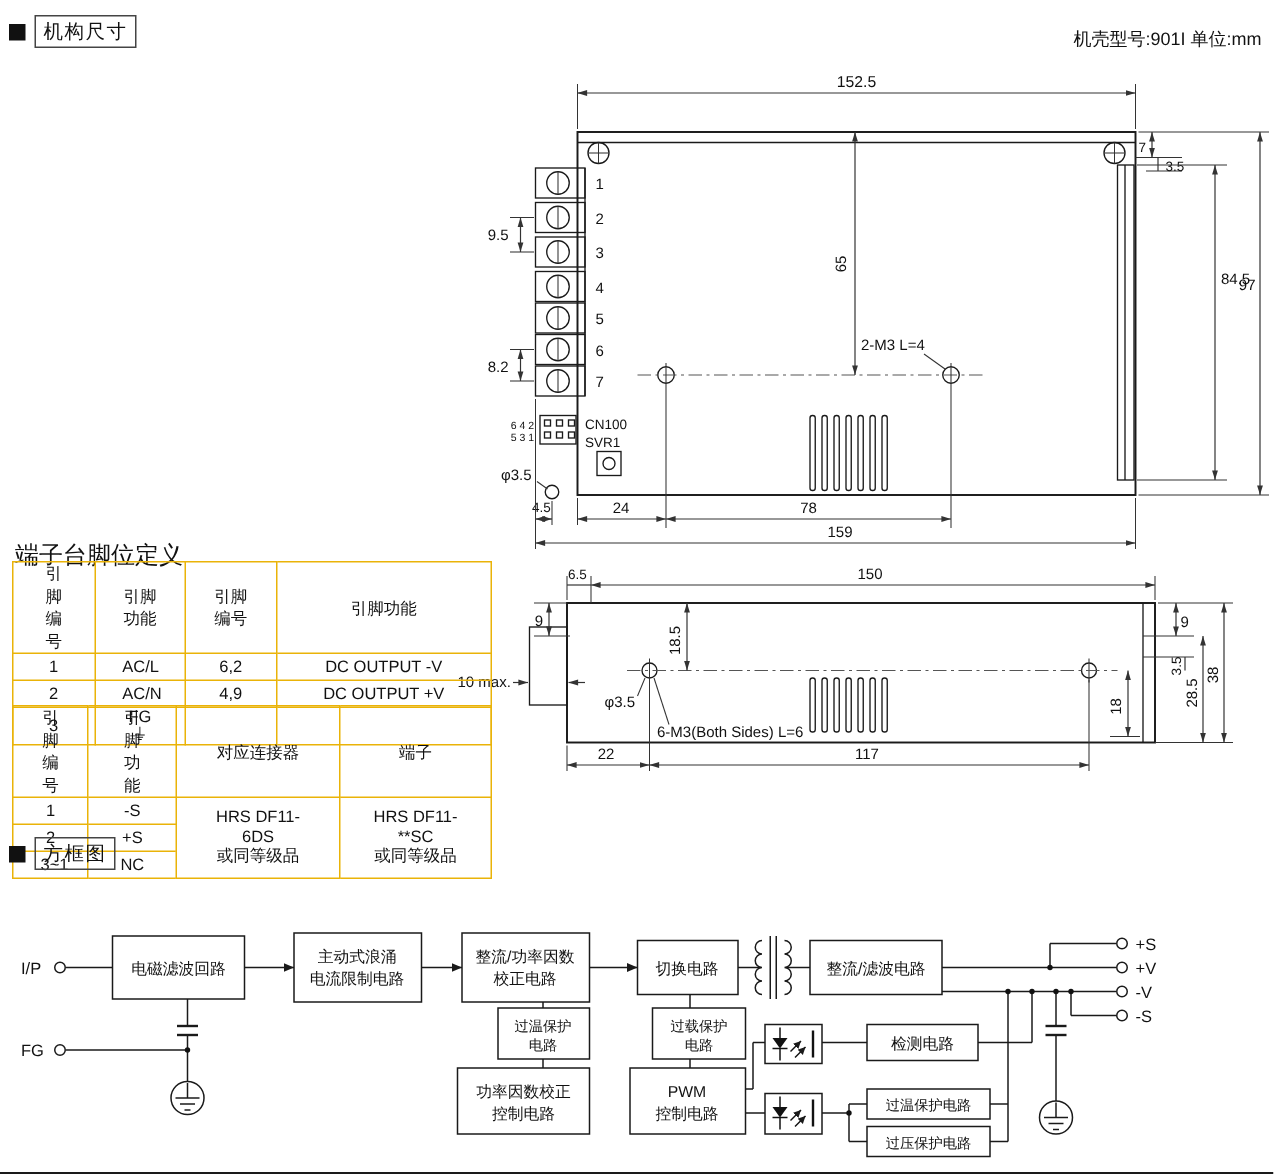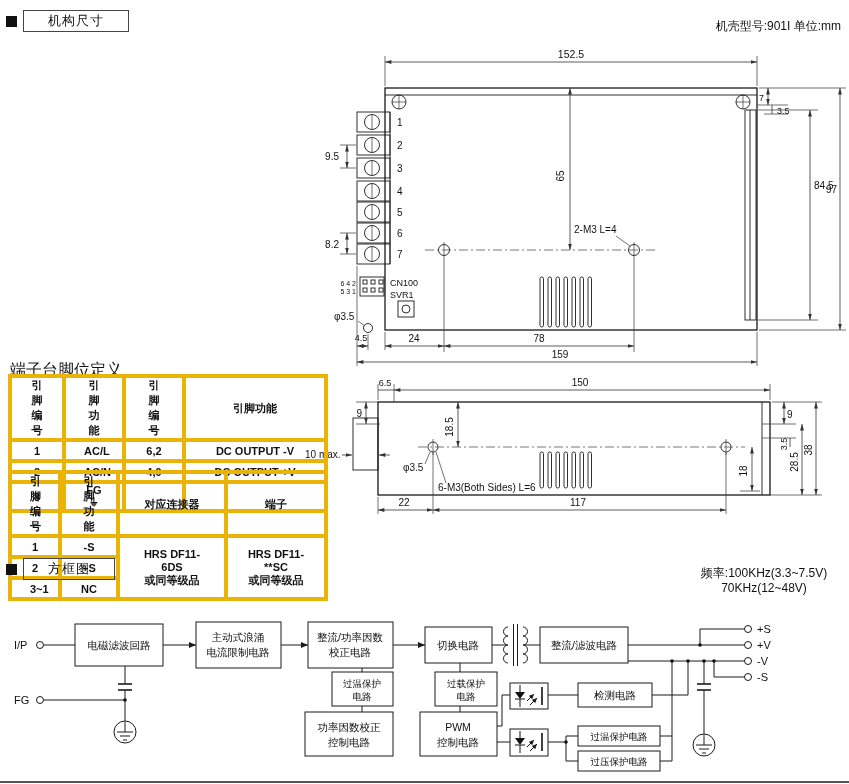--- a/index.html
+++ b/index.html
@@ -14,25 +14,25 @@
   .il{stroke:#1a1a1a;stroke-width:0.9;fill:none}
   .xl{stroke:#333;stroke-width:0.7;fill:none}
   .dl{stroke:#333;stroke-width:0.8;fill:none}
   .dla{stroke:#333;stroke-width:0.8;fill:none;marker-start:url(#ds);marker-end:url(#de)}
   .cl{stroke:#555;stroke-width:0.8;fill:none;stroke-dasharray:9 3 2 3}
   .fl{stroke:#1a1a1a;stroke-width:1;fill:none}
   .bx{fill:#fff;stroke:#1a1a1a;stroke-width:1}
   .cap{stroke:#1a1a1a;stroke-width:1.6}
   .sec-header{position:absolute;left:6px;display:flex;align-items:center;gap:6px}
   .sq{width:11px;height:11px;background:#111;display:inline-block}
-  .sec-box{border:1px solid #444;padding:1px 24px;font-size:13px;letter-spacing:1px}
+  .sec-box{border:1px solid #444;padding:1px 5px;font-size:13px;letter-spacing:1px}
   .model-note{position:absolute;right:8px;top:18px;font-size:12px}
   .tbl-title{position:absolute;left:10px;top:360px;font-size:16px}
   .tbl{position:absolute;border-collapse:collapse;font-size:11px;text-align:center;table-layout:fixed}
-  .tbl th,.tbl td{border:4px solid #eab308;font-weight:bold;padding:0 18px;height:17px;overflow:hidden}
+  .tbl th,.tbl td{border:1px solid #eab308;font-weight:normal;padding:0 18px;height:17px;overflow:hidden}
   #table1{left:8px;top:374px;width:320px}
   #table2{left:8px;top:470px;width:320px}
   .conn-note{position:absolute;left:8px;top:451px;font-size:12px;white-space:nowrap}
   .freq{position:absolute;right:4px;top:566px;width:162px;text-align:center;font-size:12px;line-height:15px}
   .two-line div{line-height:13px}
 </style>
 </head>
 <body>
 
 <div class="page">
@@ -521,18 +521,14 @@
     <td>3~1</td>
     <td>NC</td>
   </tr>
 </tbody>
     </table>
 
 <div class="sec-header" style="top:558px">
   <span class="sq"></span>
   <span class="sec-box">方框图</span>
 </div>
-<div class="freq">
-  <div>频率:100KHz(3.3~7.5V)</div>
-  <div>70KHz(12~48V)</div>
+
 </div>
 
-</div>
-
 </body></html>

